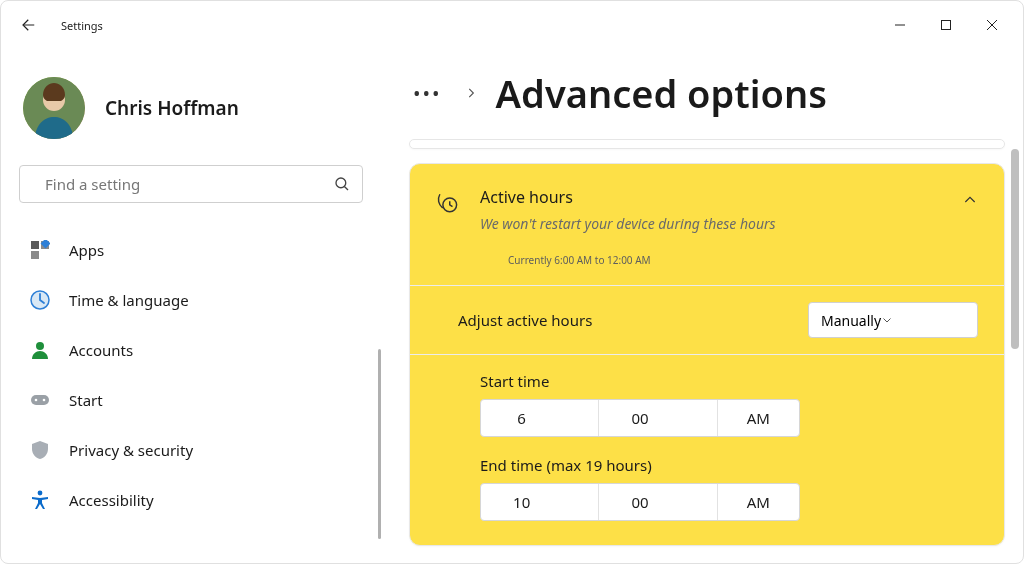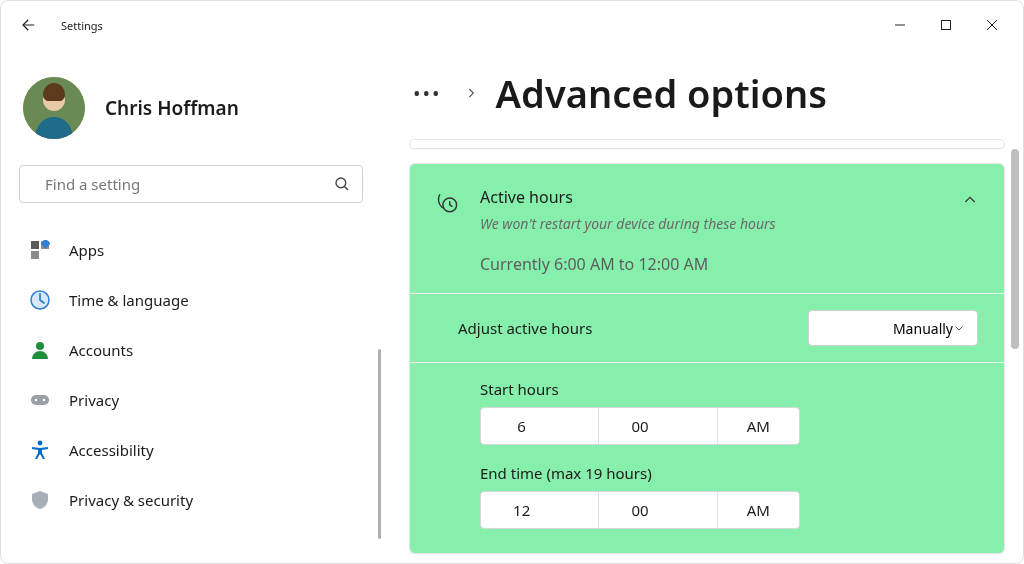--- a/index.html
+++ b/index.html
@@ -29,33 +29,33 @@
   .nav-item { display:flex; align-items:center; gap:18px; height:50px; padding:0 10px;
     border-radius:4px; cursor:pointer; font-size:15px; color:#1b1b1b;}
   .nav-icon { width:22px; height:22px; display:flex; align-items:center; justify-content:center;}
   .side-scroll { position:absolute; right:0; top:300px; width:3px; height:190px; background:#b0b0b0; border-radius:2px;}
   .main { flex:1; padding: 18px 18px 0 28px; position:relative;}
   .page-header { display:flex; align-items:center; gap:18px; margin-bottom:20px;}
   .dots { font-size:20px; letter-spacing:2px; color:#333; cursor:pointer; padding:4px;}
   .chev { color:#555;}
   .page-title { font-size:38px; font-weight:600; color:#1a1a1a;}
   .card-strip { height:10px; background:#fff; border:1px solid #e6e6e6; border-radius:6px; margin-bottom:14px; box-shadow:0 1px 2px rgba(0,0,0,0.03);}
-  .card { background:#86efac; border:1px solid #e8e8e8; border-radius:6px; box-shadow:0 1px 2px rgba(0,0,0,0.03);}
+  .card { background:#fde047; border:1px solid #e8e8e8; border-radius:11px; box-shadow:0 1px 2px rgba(0,0,0,0.03);}
   .card-head { display:flex; align-items:flex-start; padding:22px 26px 18px 26px; gap:22px;}
   .card-icon { margin-top:6px; color:#444;}
   .card-texts { flex:1;}
   .card-title { font-size:16px; color:#1b1b1b;}
   .card-sub { font-size:14px; color:#6a6a6a; margin-top:6px;font-style:italic;}
-  .card-status { font-size:16px; color:#5e5e5e; margin-top:20px;}
+  .card-status { font-size:10px; color:#5e5e5e; margin-top:20px;margin-left:28px;}
   .card-toggle { margin-top:6px; color:#333; cursor:pointer;}
   .card-row { display:flex; align-items:center; padding:16px 26px; border-top:1px solid #ececec;}
   .row-label { font-size:15px; color:#1b1b1b;margin-left:22px;}
   .spacer { flex:1;}
   .select { width:170px; height:36px; border:1px solid #d0d0d0; border-radius:4px; background:#fff;
-    display:flex; align-items:center; justify-content:flex-end; padding:0 12px; font-size:14px; cursor:pointer;}
+    display:flex; align-items:center; justify-content:flex-start; padding:0 12px; font-size:14px; cursor:pointer;}
   .time-section { padding: 16px 26px 24px 70px; border-top:1px solid #ececec;}
   .time-label { font-size:15px; color:#1b1b1b; margin-bottom:8px;}
   .time-picker { display:flex; width:320px; border:1px solid #d6d6d6; border-radius:4px; overflow:hidden; background:#fff; margin-bottom:18px;}
   .tp-cell { flex:1; text-align:center; padding:8px 0; font-size:15px; color:#1b1b1b; cursor:pointer;}
   .tp-cell + .tp-cell { border-left:1px solid #e2e2e2;margin-left:36px;}
   .main-scroll { position:absolute; right:4px; top:100px; width:8px; height:200px; background:#bfbfbf; border-radius:4px;}
   svg { display:block;}
 </style>
 </head>
 <body>
@@ -143,38 +143,38 @@
         <span>Accounts</span>
       </div>
       <div class="nav-item">
         <span class="nav-icon">
           <svg width="20" height="20" viewBox="0 0 20 20">
               <rect x="1" y="5" width="18" height="10" rx="5" fill="#9aa0a6"></rect>
               <circle cx="6" cy="10" r="1.3" fill="#fff"></circle>
               <circle cx="14" cy="10" r="1.3" fill="#fff"></circle>
             </svg>
         </span>
-        <span>Privacy</span>
+        <span>Start</span>
+      </div>
+      <div class="nav-item">
+        <span class="nav-icon">
+          <svg width="20" height="20" viewBox="0 0 20 20">
+              <path d="M10 1l8 3v5c0 5-3.5 9-8 10C5.5 18 2 14 2 9V4z" fill="#a8aeb5"></path>
+            </svg>
+        </span>
+        <span>Privacy &amp; security</span>
       </div>
       <div class="nav-item">
         <span class="nav-icon">
           <svg width="20" height="20" viewBox="0 0 20 20" fill="#0b6bcb">
               <circle cx="10" cy="3" r="2.4"></circle>
               <path d="M2 7l8 1 8-1v2l-6 1v3l3 6h-2l-3-5-3 5H5l3-6v-3L2 9z"></path>
             </svg>
         </span>
         <span>Accessibility</span>
-      </div>
-      <div class="nav-item">
-        <span class="nav-icon">
-          <svg width="20" height="20" viewBox="0 0 20 20">
-              <path d="M10 1l8 3v5c0 5-3.5 9-8 10C5.5 18 2 14 2 9V4z" fill="#a8aeb5"></path>
-            </svg>
-        </span>
-        <span>Privacy &amp; security</span>
       </div>
     </div>
     <div class="side-scroll"></div>
   </div>
 
   <div class="main">
     <div class="page-header">
       <span class="dots">•••</span>
       <span class="chev">
         <svg width="14" height="14" viewBox="0 0 24 24" fill="none" stroke="#555" stroke-width="2">
@@ -212,30 +212,30 @@
         <span class="spacer"></span>
         <div class="select">
           <span>Manually</span>
           <svg width="12" height="12" viewBox="0 0 24 24" fill="none" stroke="#555" stroke-width="2">
               <path d="M5 9l7 7 7-7"></path>
             </svg>
         </div>
       </div>
 
       <div class="time-section">
-        <div class="time-label">Start hours</div>
+        <div class="time-label">Start time</div>
         <div class="time-picker">
           <div class="tp-cell">6</div>
           <div class="tp-cell">00</div>
           <div class="tp-cell">AM</div>
         </div>
 
         <div class="time-label">End time (max 19 hours)</div>
         <div class="time-picker" style="margin-bottom:0;">
-          <div class="tp-cell">12</div>
+          <div class="tp-cell">10</div>
           <div class="tp-cell">00</div>
           <div class="tp-cell">AM</div>
         </div>
       </div>
     </div>
 
     <div class="main-scroll"></div>
   </div>
 </div>
 

